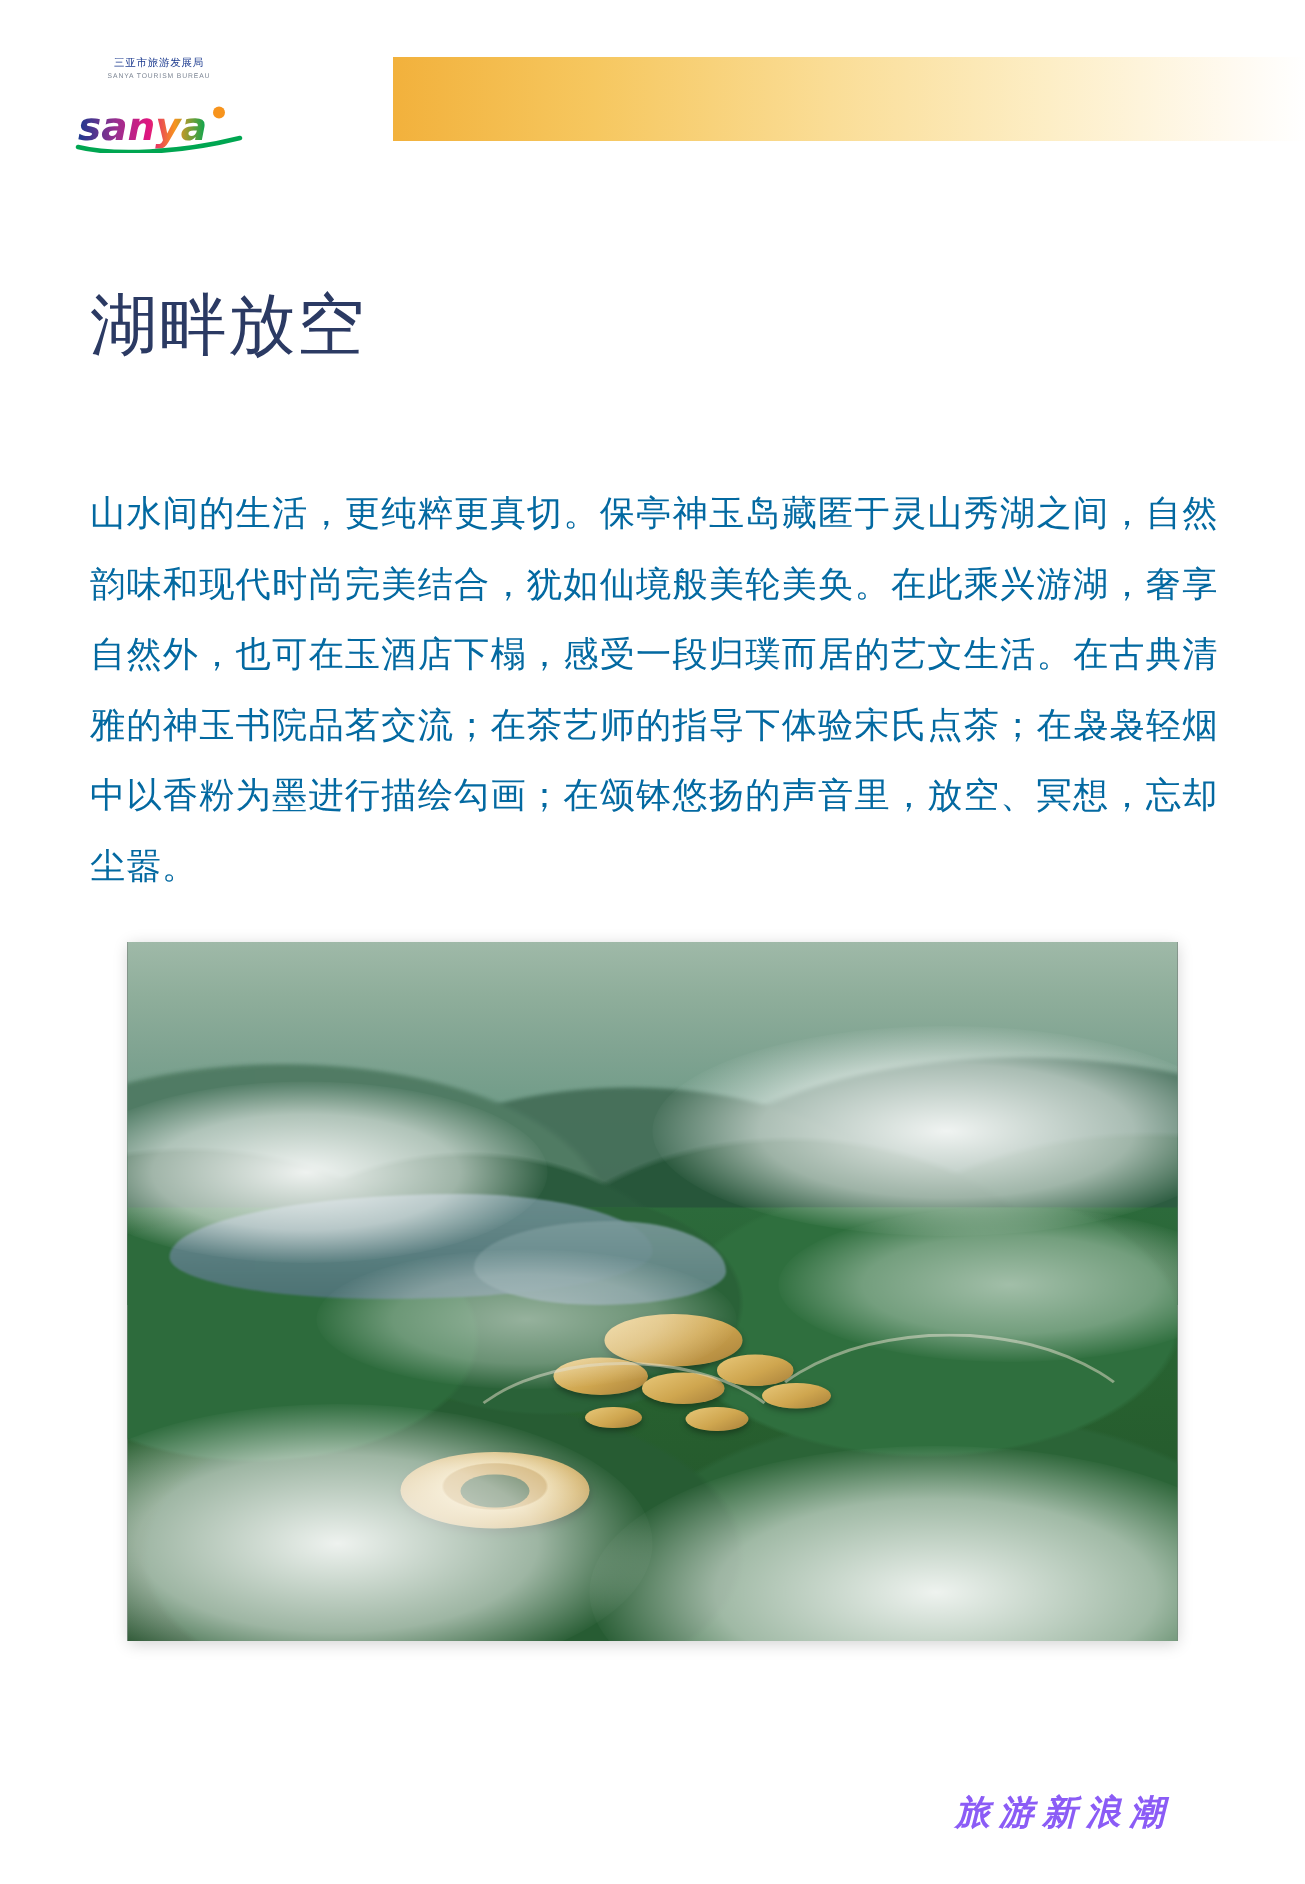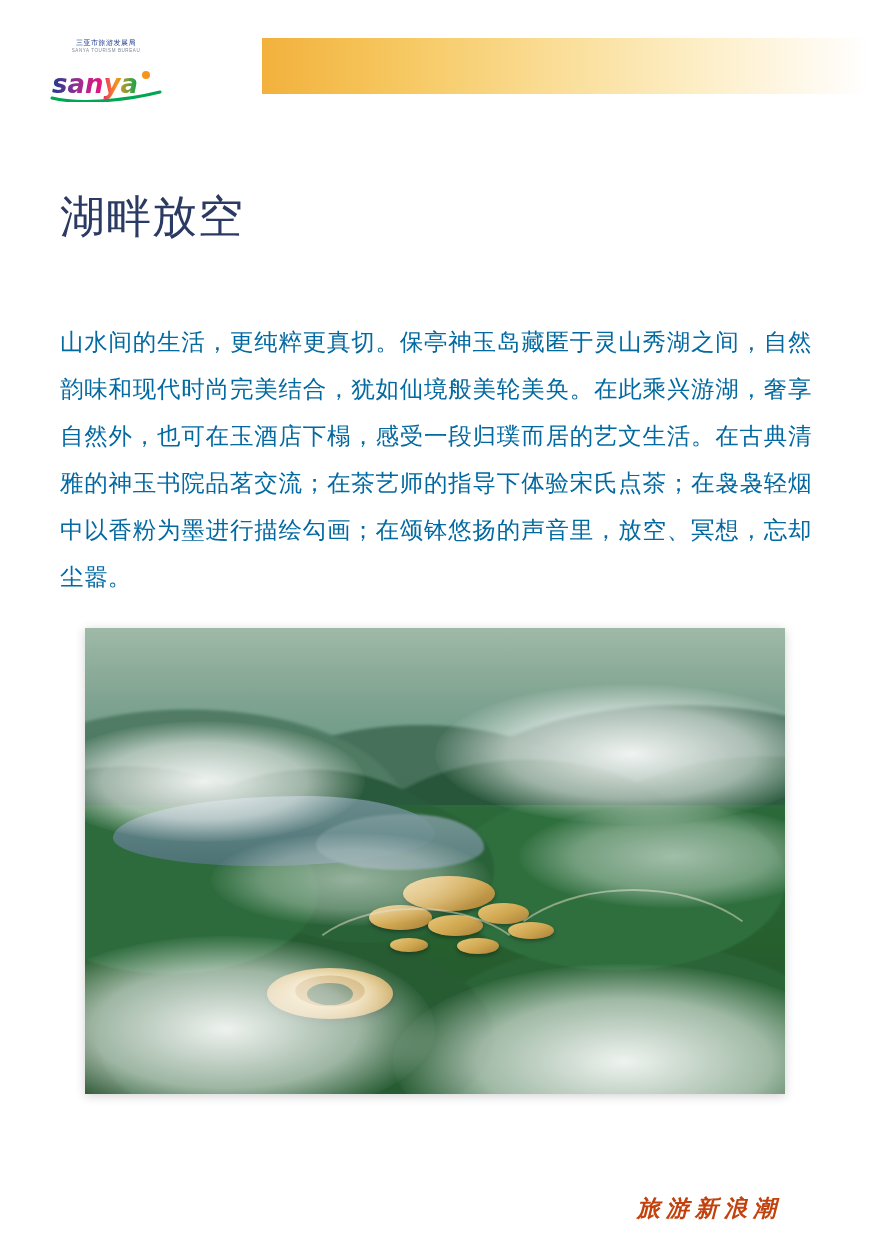--- a/index.html
+++ b/index.html
@@ -200,21 +200,21 @@
     width: 870px;
     text-align: right;
     padding-right: 88px;
     box-sizing: border-box;
   }
   .footer-text {
     display: inline-block;
     font-family: "DejaVu Serif", serif;
     font-size: 23px;
     letter-spacing: 6px;
-    color: #c2410c;
+    color: #8b5cf6;
     font-weight: 700;
     font-style: italic;
   }
 </style>
 </head>
 <body>
 
 <div class="header">
   <div class="header-band"></div>
 

